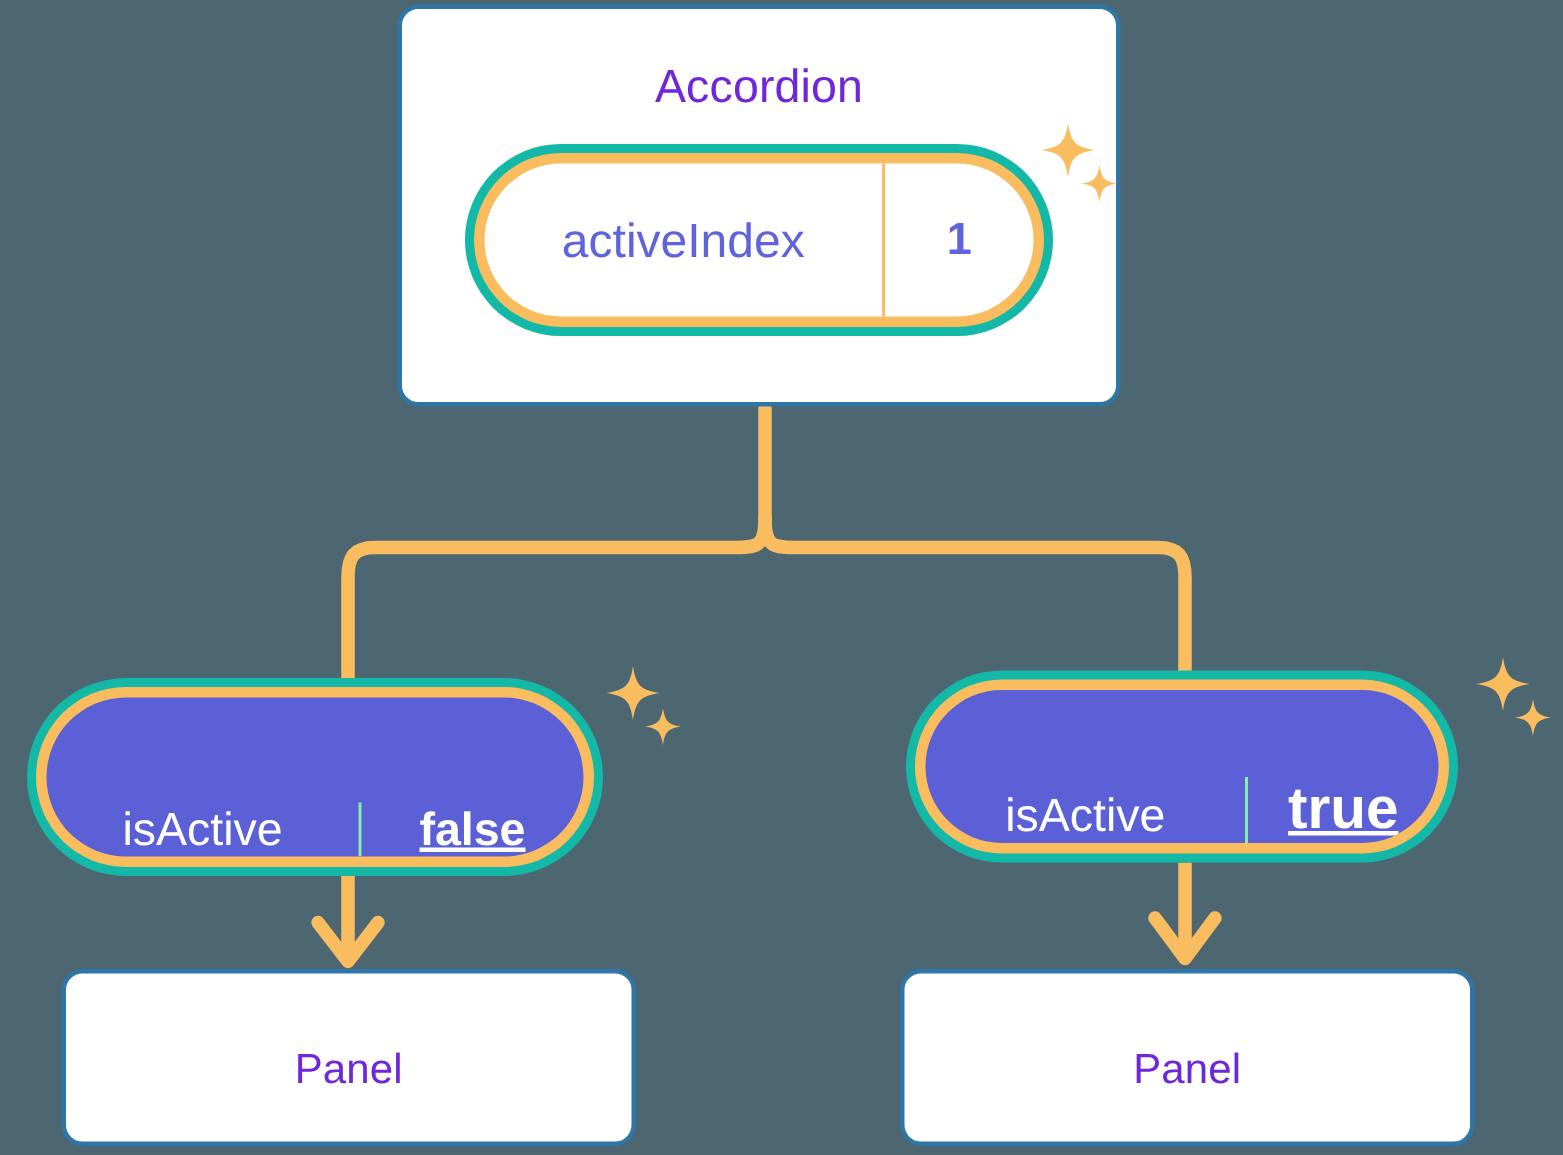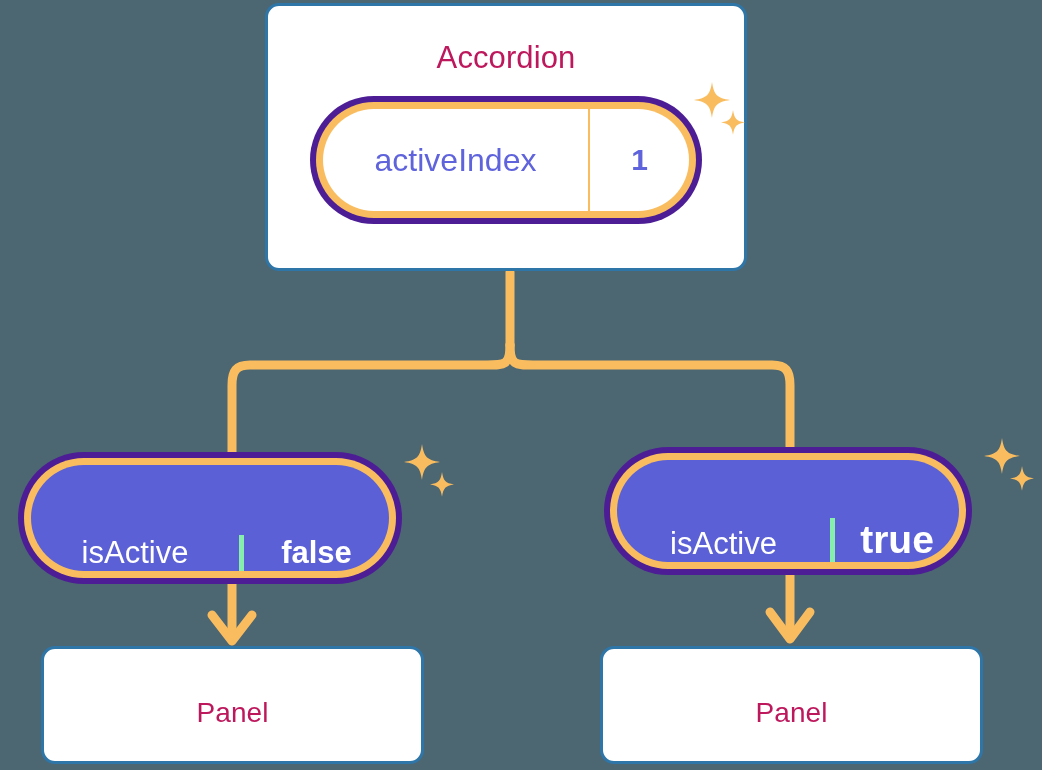--- a/index.html
+++ b/index.html
@@ -34,21 +34,21 @@
     position: absolute;
     background: #ffffff;
     border: 3px solid #2f76a8;
     border-radius: 14px;
     box-sizing: border-box;
     display: flex;
     flex-direction: column;
     align-items: center;
   }
   .card-title {
-    color: #be185d;
+    color: #6d28d9;
     font-size: 31px;
     line-height: 1;
     letter-spacing: 0.1px;
   }
 
   #accordion-card {
     left: 265px;
     top: 3px;
     width: 482px;
     height: 268px;
@@ -71,21 +71,21 @@
     margin-top: 16px;
   }
 
   
   .pill-wrap {
     position: absolute;
     display: flex;
     align-items: center;
     box-sizing: border-box;
     border-radius: 999px;
-    background: #4c1d95;          
+    background: #14b8a6;          
     padding: 6px;
   }
   .pill-ring {
     display: flex;
     align-items: stretch;
     box-sizing: border-box;
     border-radius: 999px;
     background: #f9bd60;          
     padding: 7px;
     width: 100%;
@@ -112,21 +112,21 @@
   
   .pill-light .pill-body { background: #ffffff; }
   .pill-light .pill-key,
   .pill-light .pill-val { color: #5f63dc; }
   .pill-light .pill-val { border-left: 2px solid #f9bd60; }
 
   
   .pill-solid .pill-body { background: #5b60d6; align-items: flex-end; }
   .pill-solid .pill-key,
   .pill-solid .pill-val { color: #ffffff; }
-  .pill-solid .pill-val { border-left: 5px solid #86efac; }
+  .pill-solid .pill-val { border-left: 2px solid #86efac; text-decoration: underline; }
 
   
   #pill-active-index {
     left: 310px;  top: 96px;  width: 392px; height: 128px;
   }
   #pill-active-index .pill-key { flex: 0 0 265px; font-size: 32px; }
   #pill-active-index .pill-val { flex: 1 1 auto;  font-size: 30px; }
 
   #pill-is-active-left {
     left: 18px;   top: 452px; width: 384px; height: 132px;

